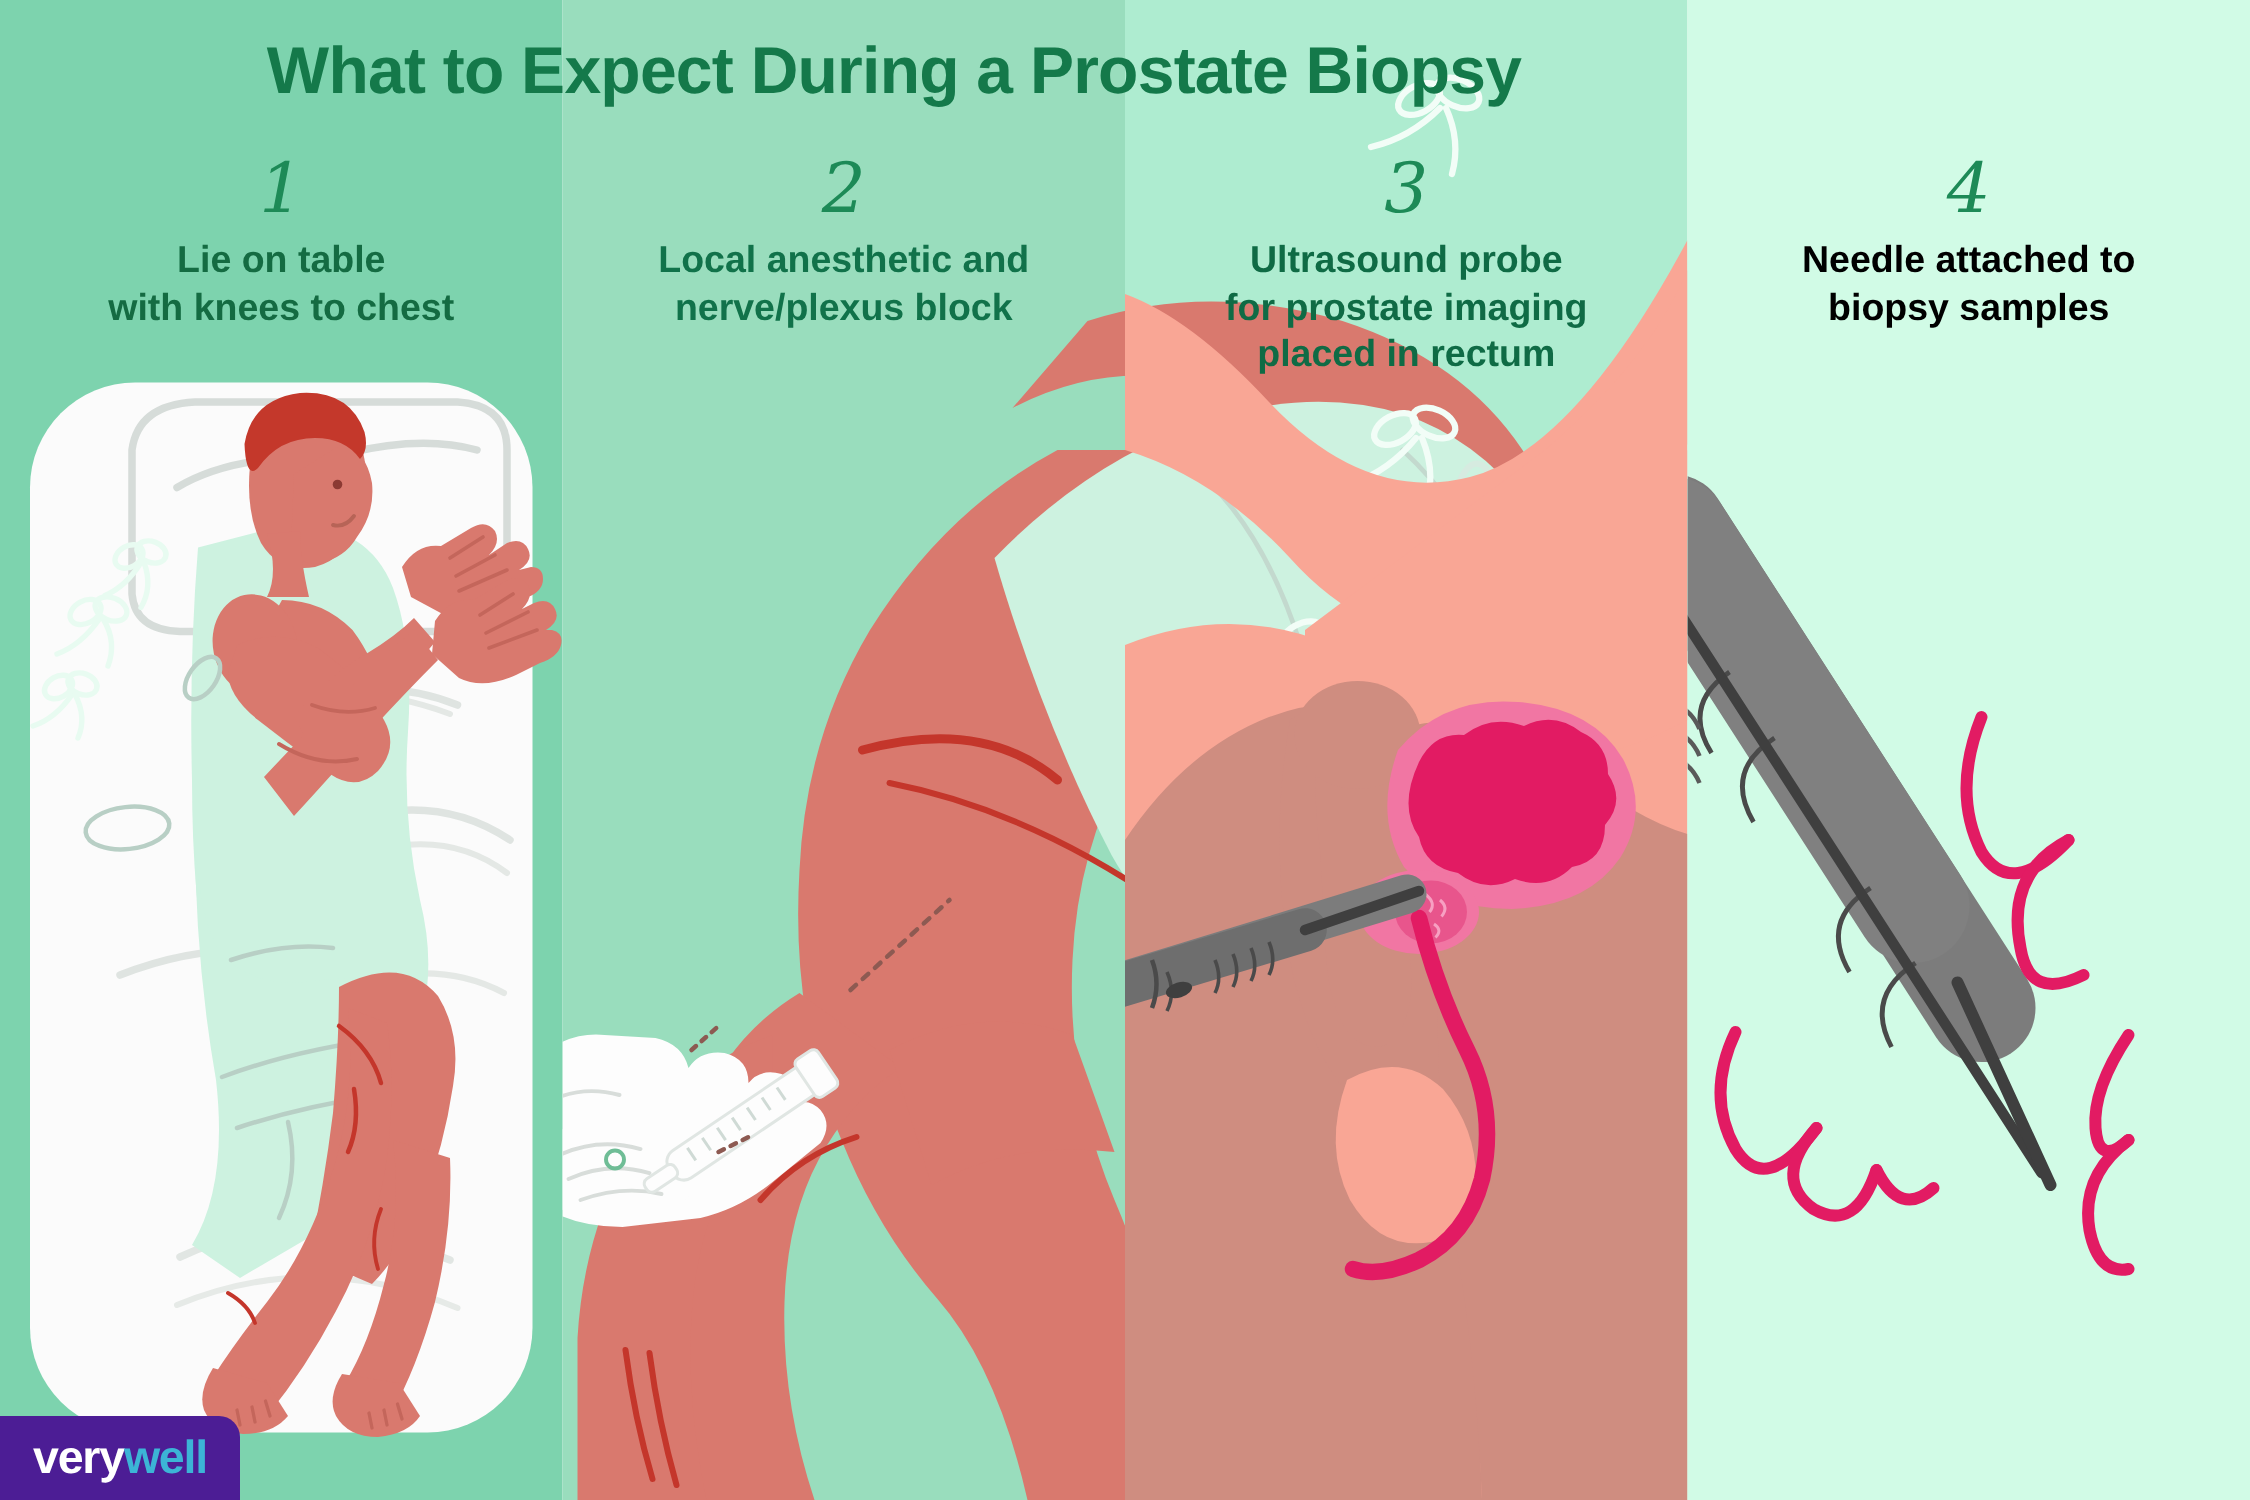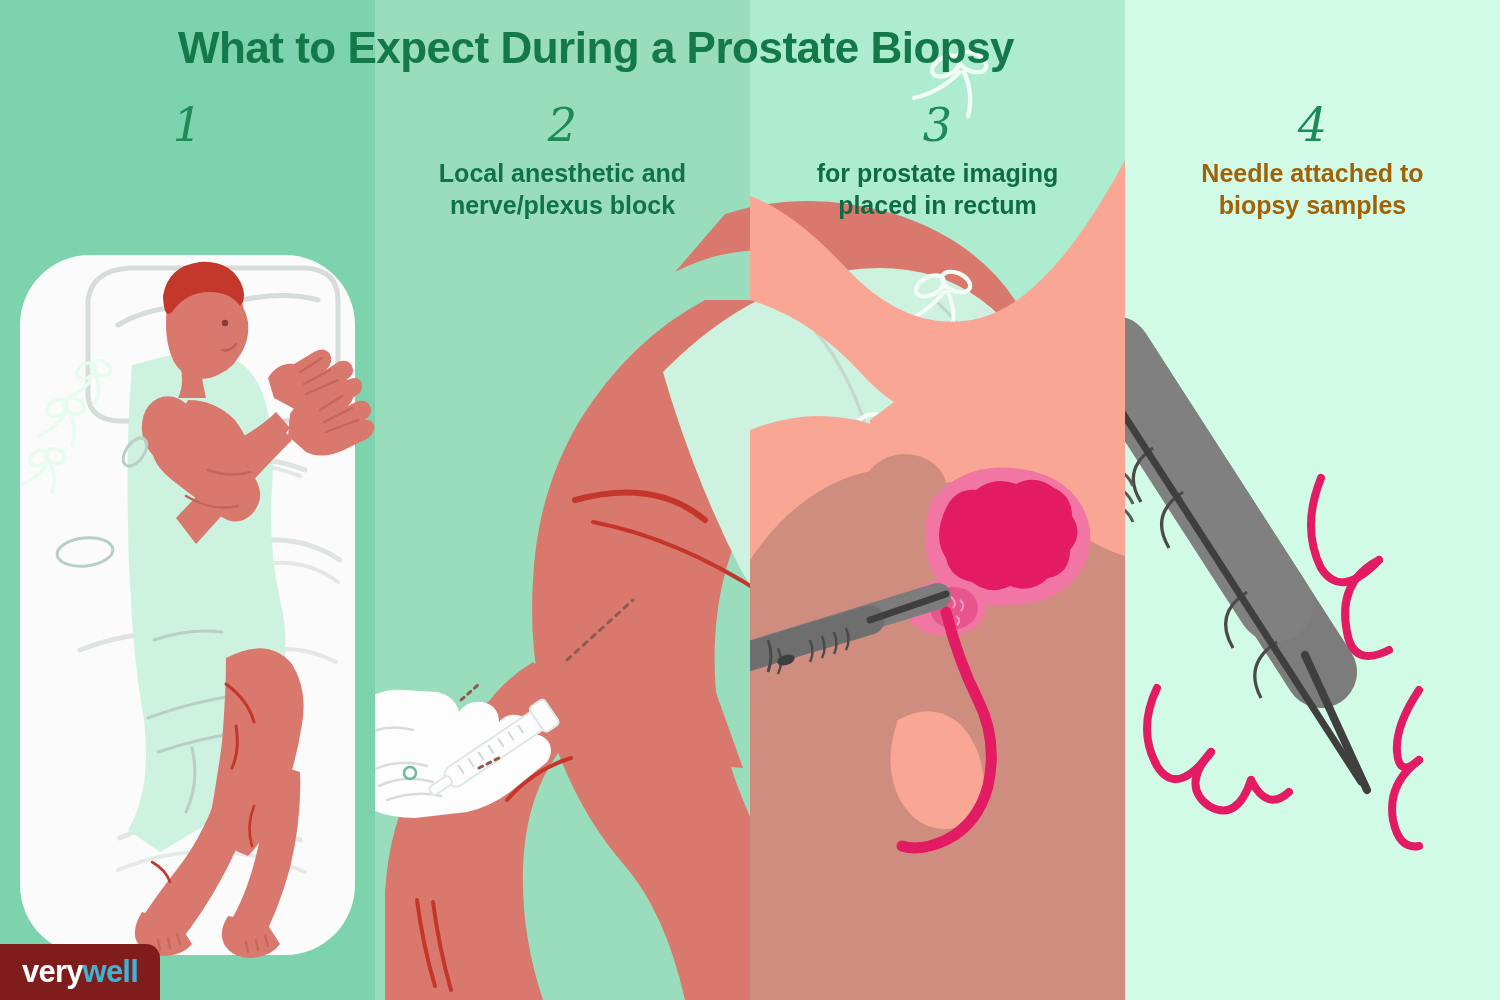--- a/index.html
+++ b/index.html
@@ -42,39 +42,39 @@
     font-family:"DejaVu Serif", serif;
     font-style:italic;font-weight:400;
     margin:6px 0 10px 0;
   }
   .hdr .cap{
     font-size:25px;line-height:1.26;font-weight:bold;color:#14633f;
   }
   .hdr.h1 .cap{color:#146b42;}
   .hdr.h2 .cap{color:#11724a;}
   .hdr.h3 .cap{color:#0f6b45;}
-  .hdr.h4 .cap{color:#a16207;}
+  .hdr.h4 .cap{color:#000000;}
 
   
   .art{position:absolute;inset:0;z-index:10;}
   .panelart{position:absolute;top:0;height:1000px;overflow:hidden;}
   .p1{left:0;width:375px;}
   .p2{left:375px;width:375px;}
   .p3{left:750px;width:375px;}
   .p4{left:1125px;width:375px;}
   
   .spanart{position:absolute;left:375px;top:0;width:750px;height:1000px;overflow:hidden;}
 
   svg{display:block;}
 
   
   .logo{
     position:absolute;left:0;bottom:0;
     width:160px;height:56px;
-    background:#7f1d1d;
+    background:#4c1d95;
     border-top-right-radius:14px;
     display:flex;align-items:center;justify-content:center;
     z-index:60;
   }
   .logo .lt{font-size:31px;font-weight:bold;letter-spacing:-0.8px;}
   .logo .very{color:#ffffff;}
   .logo .well{color:#3cb4d6;}
 </style>
 </head>
 <body>
@@ -453,33 +453,38 @@
       </svg>
     </div>
   </div>
 
   <div class="title">What to Expect During a Prostate Biopsy</div>
 
   <div class="headers">
 
     <div class="hdr h1">
       <div class="num">1</div>
+      <div class="cap">
+        <div>Lie on table</div>
+        <div>with knees to chest</div>
+      </div>
     </div>
 
     <div class="hdr h2">
       <div class="num">2</div>
       <div class="cap">
         <div>Local anesthetic and</div>
         <div>nerve/plexus block</div>
       </div>
     </div>
 
     <div class="hdr h3">
       <div class="num">3</div>
       <div class="cap">
+        <div>Ultrasound probe</div>
         <div>for prostate imaging</div>
         <div>placed in rectum</div>
       </div>
     </div>
 
     <div class="hdr h4">
       <div class="num">4</div>
       <div class="cap">
         <div>Needle attached to</div>
         <div>biopsy samples</div>

